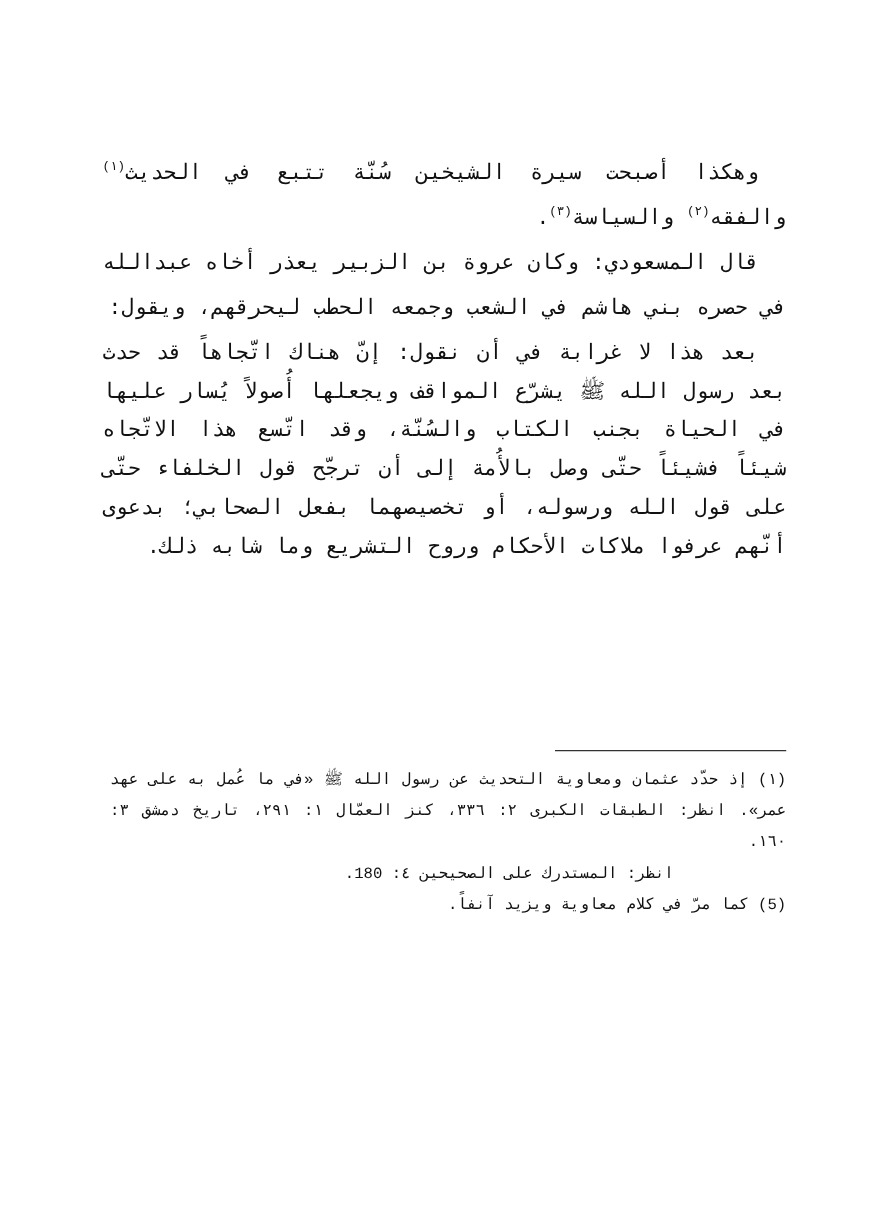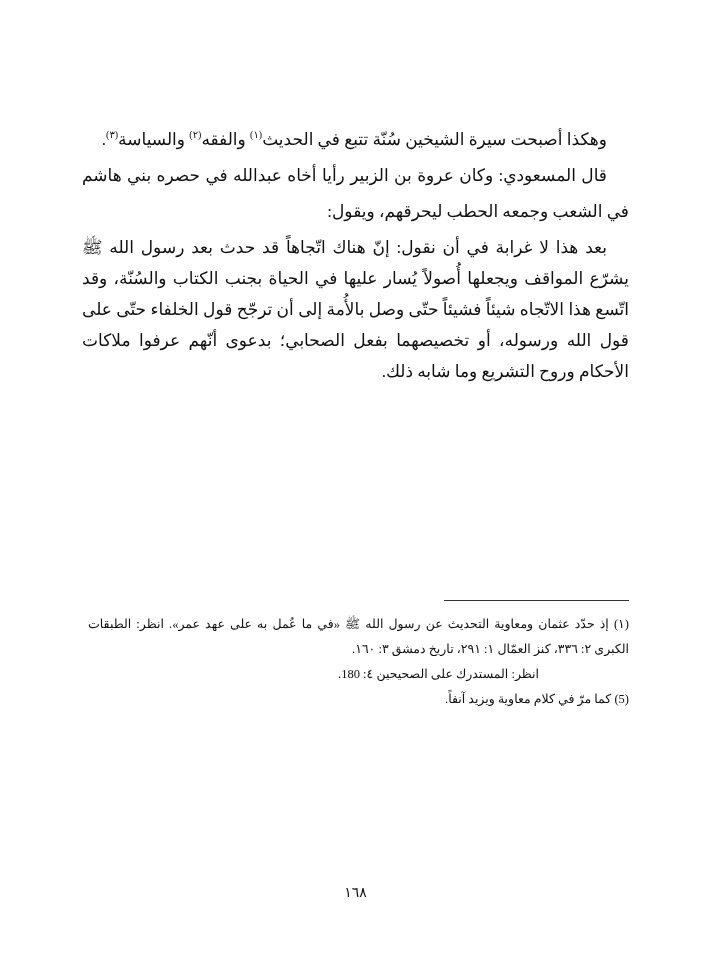--- a/index.html
+++ b/index.html
@@ -7,21 +7,21 @@
     padding: 0;
     background: #ffffff;
   }
   .page {
     position: relative;
     width: 711px;
     height: 934px;
     margin: 0 auto;
     background: #ffffff;
     color: #111111;
-    font-family: Liberation Serif, serif;
+    font-family: Liberation Mono, monospace;
     overflow: hidden;
     box-sizing: border-box;
   }
   .text-block {
     position: absolute;
     top: 122px;
     right: 82px;
     left: 82px;
     direction: rtl;
   }
@@ -87,30 +87,29 @@
 </style>
 </head>
 <body>
 
 <div class="page">
 
   <div class="text-block main-text">
 
     <p class="indent"><span>وهكذا أصبحت سيرة الشيخين سُنّة تتبع في الحديث</span><sup class="fnref">(١)</sup><span> والفقه</span><sup class="fnref">(٢)</sup><span> والسياسة</span><sup class="fnref">(٣)</sup><span>.</span></p>
 
-    <p class="indent">قال المسعودي: وكان عروة بن الزبير رأيا أخاه عبدالله في حصره بني هاشم في الشعب وجمعه الحطب ليحرقهم، ويقول:</p>
+    <p class="indent">قال المسعودي: وكان عروة بن الزبير يعذر أخاه عبدالله في حصره بني هاشم في الشعب وجمعه الحطب ليحرقهم، ويقول:</p>
 
 
     <p class="indent para-3">بعد هذا لا غرابة في أن نقول: إنّ هناك اتّجاهاً قد حدث بعد رسول الله ﷺ يشرّع المواقف ويجعلها أُصولاً يُسار عليها في الحياة بجنب الكتاب والسُنّة، وقد اتّسع هذا الاتّجاه شيئاً فشيئاً حتّى وصل بالأُمة إلى أن ترجّح قول الخلفاء حتّى على قول الله ورسوله، أو تخصيصهما بفعل الصحابي؛ بدعوى أنّهم عرفوا ملاكات الأحكام وروح التشريع وما شابه ذلك.</p>
 
   </div>
 
   <div class="footnote-sep"></div>
 
   <div class="footnotes">
     <p>(١) إذ حدّد عثمان ومعاوية التحديث عن رسول الله ﷺ «في ما عُمل به على عهد عمر». انظر: الطبقات الكبرى ٢: ٣٣٦، كنز العمّال ١: ٢٩١، تاريخ دمشق ٣: ١٦٠.</p>
     <p class="fn-indent">انظر: المستدرك على الصحيحين ٤: 180.</p>
     <p>(5) كما مرّ في كلام معاوية ويزيد آنفاً.</p>
   </div>
 
-  <div class="page-number">١٦٨</div>
 
 </div>
 
 </body></html>

